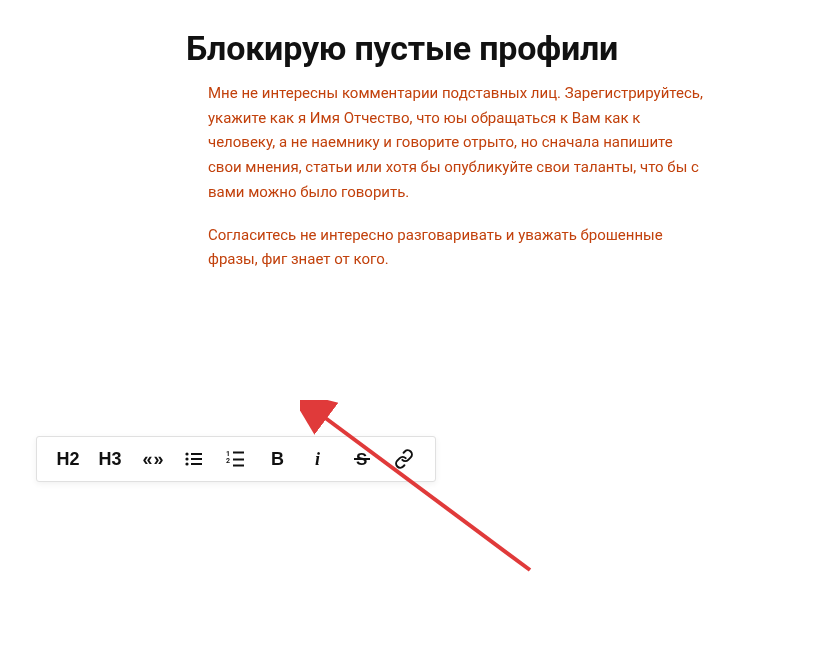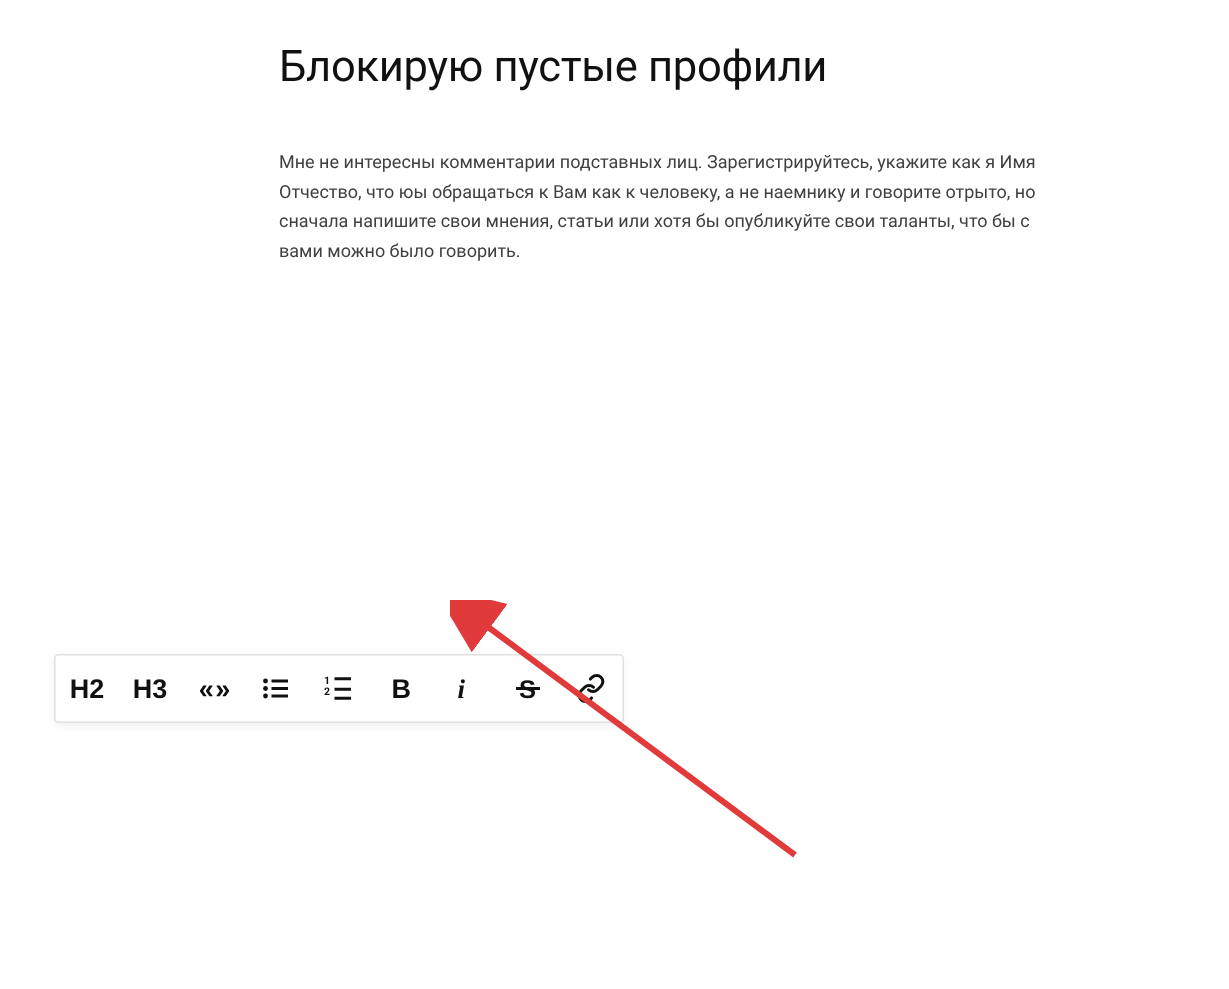--- a/index.html
+++ b/index.html
@@ -16,51 +16,52 @@
     width: 819px;
     height: 659px;
   }
   .content {
     position: absolute;
     left: 186px;
     top: 28px;
     width: 520px;
   }
   .title {
-    font-size: 29px;
-    font-weight: 400;
+    font-size: 34px;
+    font-weight: 700;
     line-height: 1.2;
-    margin-bottom: 36px;
+    margin-bottom: 12px;
     letter-spacing: -0.2px;
   }
   .para {
-    font-size: 12px;
+    font-size: 15px;
     line-height: 1.65;
-    color: #404040;
+    color: #c2410c;
     margin-bottom: 18px;
+    margin-left: 22px;
   }
   .spellerr {
     text-decoration: underline wavy #e04a4a;
     text-decoration-thickness: 1px;
   }
   .highlight {
     background: #cfe6ff;
   }
   .toolbar {
     position: absolute;
     left: 36px;
     top: 436px;
     height: 46px;
     background: #ffffff;
     border: 1px solid #e0e0e0;
     border-radius: 3px;
     box-shadow: 0 2px 6px rgba(0,0,0,0.06);
     display: flex;
     align-items: center;
-    padding: 0 0;
+    padding: 0 10px;
     gap: 0;
   }
   .tb-btn {
     display: flex;
     align-items: center;
     justify-content: center;
     width: 42px;
     height: 44px;
     cursor: pointer;
     color: #111;
@@ -77,20 +78,21 @@
 </style>
 </head>
 <body>
 
 <div class="page">
 
   <div class="content">
     <h1 class="title">Блокирую пустые профили</h1>
 
     <p class="para">Мне не интересны комментарии подставных лиц. Зарегистрируйтесь, укажите как я Имя Отчество, что юы обращаться к Вам как к человеку, а не наемнику и говорите отрыто, но сначала напишите свои мнения, статьи или хотя бы опубликуйте свои таланты, что бы с вами можно было говорить.</p>
+    <p class="para">Согласитесь не интересно разговаривать и уважать брошенные фразы, фиг знает от кого.</p>
 
   </div>
 
   <div class="toolbar">
 
     <div class="tb-btn txt">H2</div>
     <div class="tb-btn txt">H3</div>
     <div class="tb-btn txt" style="font-weight:700;letter-spacing:-2px;">« »</div>
 
     <div class="tb-btn">

